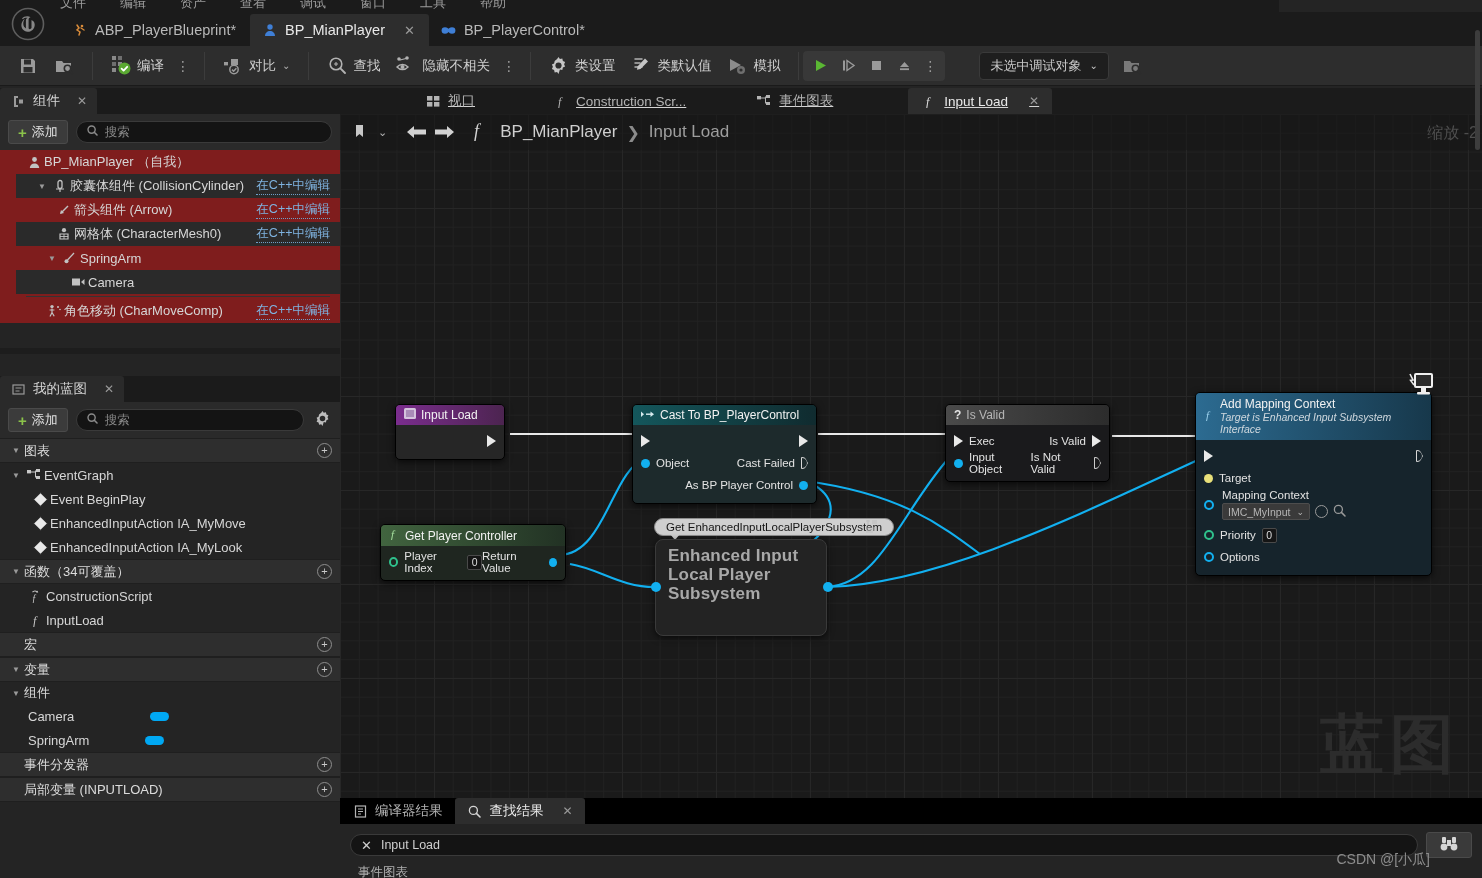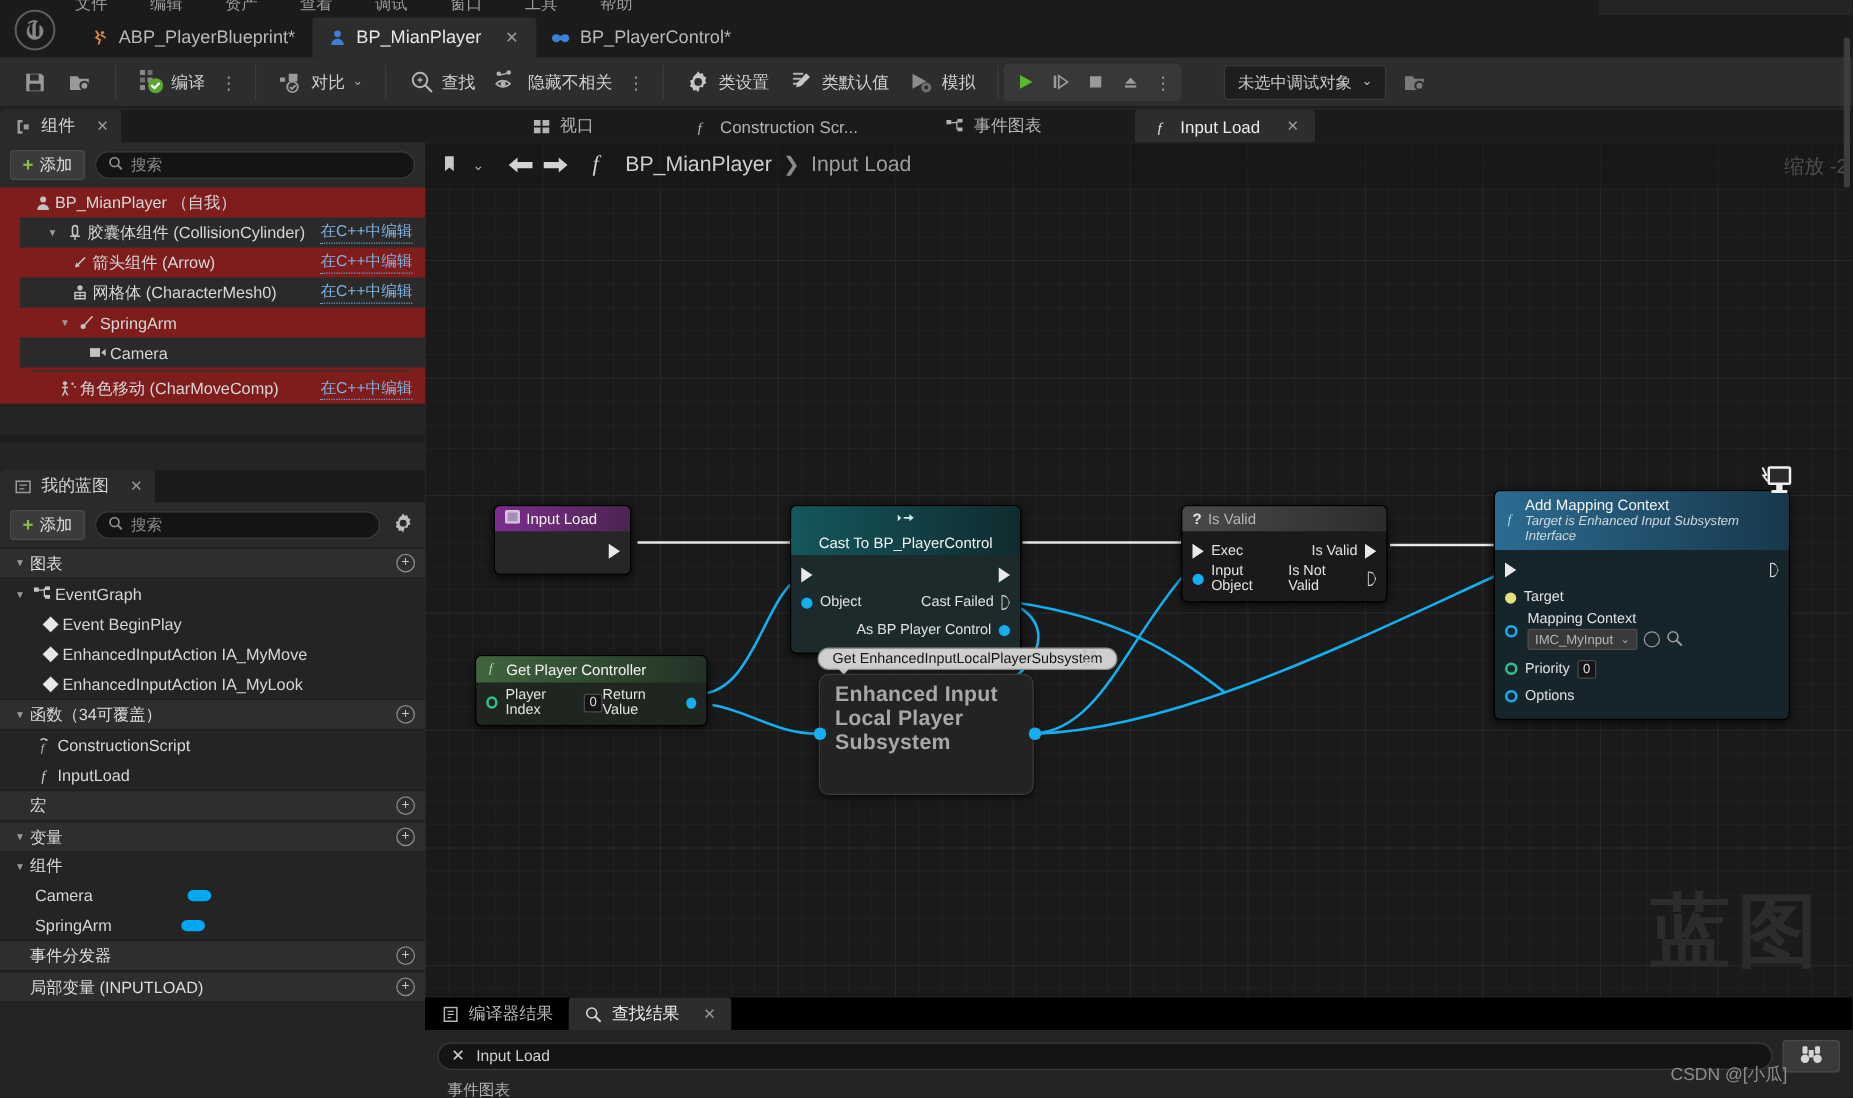--- a/index.html
+++ b/index.html
@@ -123,21 +123,21 @@
     font-size:11px; color:#c9c9c9; line-height:1;
   }
   .diamond {
     width:11px; height:11px; background:#e8e8e8;
     transform:rotate(45deg); border-radius:1px; display:inline-block;
     border:1.5px solid #2a2a2a;
   }
   .varpill { width:19px; height:9px; border-radius:5px; background:#00a8f3; }
 
   
-  .graph-wrap { position:absolute; left:340px; top:88px; width:1142px; height:710px; background:#1b1b1b; }
+  .graph-wrap { position:absolute; left:340px; top:88px; width:1142px; height:710px; background:#1b1b1b;text-decoration:underline; }
   .graph-tabs { display:flex; align-items:flex-end; height:26px; background:#1b1b1b; }
   .gt {
     display:flex; align-items:center; gap:7px; height:26px; padding:0 13px;
     font-size:13.5px; color:#b4b4b4; cursor:pointer;
   }
   .gt.active { background:#2d2d2d; color:#eaeaea; border-top-left-radius:3px; border-top-right-radius:3px; }
   .gt .gclose { margin-left:14px; color:#9a9a9a; font-size:12px; }
   .gt-sp1 { width:72px; } .gt-sp2 { width:52px; } .gt-sp3 { width:44px; }
 
   .canvas {
@@ -191,21 +191,21 @@
   .numbox {
     background:#151515; border:1px solid #4a4a4a; border-radius:2px;
     min-width:15px; height:15px; padding:0 3px; font-size:10.5px;
     color:#ddd; display:inline-flex; align-items:center; justify-content:center;
   }
 
   
   #node-input-load { left:55px; top:290px; width:110px; background:#262626; border:1px solid #000; }
   #node-input-load .nhdr { background:linear-gradient(90deg,#7b2d8e,#4c2450); }
   #node-cast { left:292px; top:290px; width:185px; background:#1d2a2c; border:1px solid #000; }
-  #node-cast .nhdr { background:linear-gradient(90deg,#14575c,#102b2f);flex-direction:column; }
+  #node-cast .nhdr { background:linear-gradient(90deg,#14575c,#102b2f); }
   #node-isvalid { left:605px; top:290px; width:165px; background:#1a1a1c; border:1px solid #000; }
   #node-isvalid .nhdr { background:linear-gradient(90deg,#4a4a4a,#2c2c2c); color:#b6b6b6; }
   #node-getpc { left:40px; top:410px; width:186px; background:#1f2620; border:1px solid #000; }
   #node-getpc .nhdr { background:linear-gradient(90deg,#41643f,#223224); }
   #node-amc { left:855px; top:278px; width:237px; background:#16242c; border:1px solid #000; }
   #node-amc .nhdr { background:linear-gradient(90deg,#2c6b91,#17384b); padding:4px 8px 5px; }
   #node-geis { left:315px; top:425px; width:172px; height:97px; background:#232323; border:1px solid #3a3a3a; border-radius:8px; }
   #node-geis .giant {
     padding:6px 12px; font-size:17px; font-weight:bold; color:#a8a8a8;
     line-height:1.12; letter-spacing:.2px;

